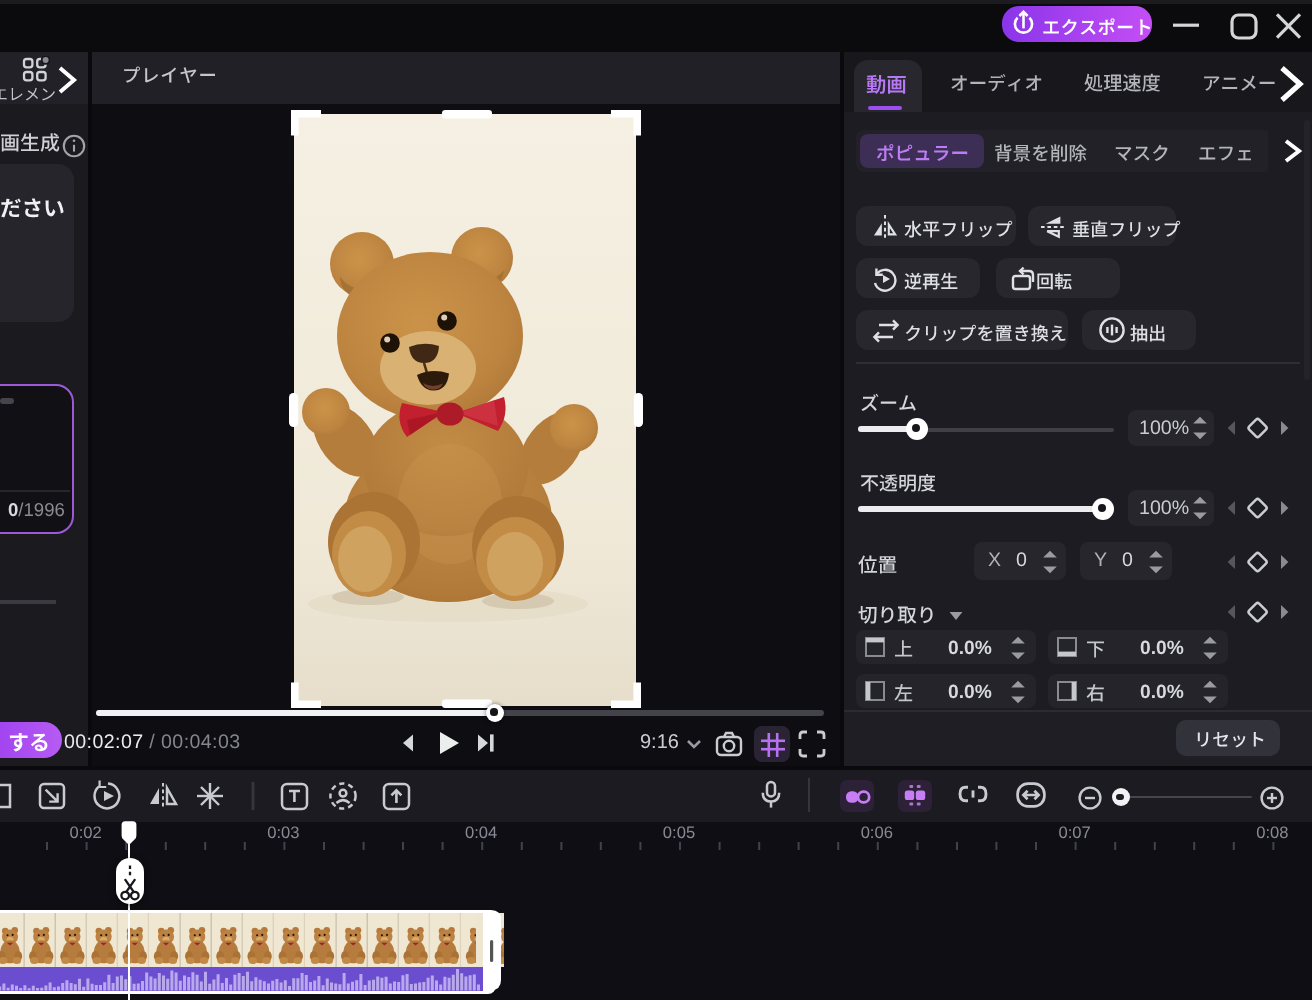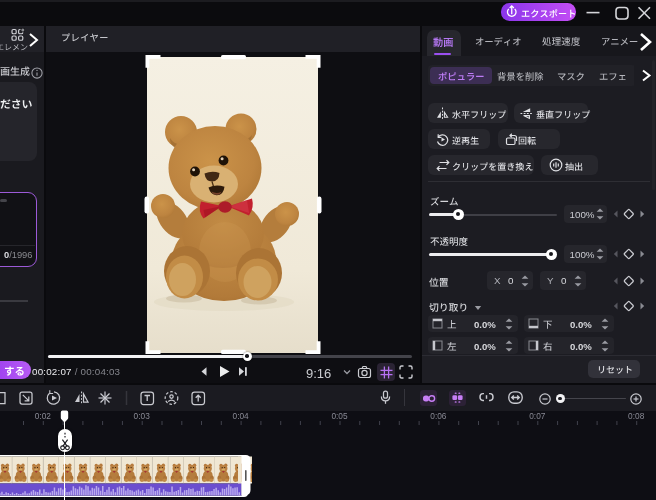--- a/index.html
+++ b/index.html
@@ -135,21 +135,21 @@
     <div class="abs" style="left:48px;top:354.5px;width:198px;height:3px;background:#f2f2f4;border-radius:2px"></div>
     <div class="abs" style="left:242.5px;top:351.5px;width:9px;height:9px;background:#fff;border-radius:50%;box-shadow:0 0 2px rgba(0,0,0,.5)"></div>
     <div class="abs" style="left:245.2px;top:354.2px;width:3.6px;height:3.6px;background:#131318;border-radius:50%"></div>
     <span class="abs" style="left:32px;top:366px;font-size:9.8px;letter-spacing:0.2px;color:#ebebee">00:02:07 <span style="color:#85868d">/ 00:04:03</span></span>
     <svg class="abs" style="left:196px;top:363px" width="56" height="17" viewBox="0 0 56 17">
 <path d="M10.5 4.2 L5.5 8.5 L10.5 12.8 Z" fill="#d6d7db"></path>
 <path d="M24 3 L33.5 8.5 L24 14 Z" fill="#eceded"></path>
 <path d="M43 4.2 L48 8.5 L43 12.8 Z" fill="#d6d7db"></path>
       <rect x="49" y="4.2" width="1.8" height="8.6" fill="#d6d7db"></rect>
 </svg>
-    <span class="abs" style="left:306px;top:366px;font-size:13px;color:#cbccd1">9:16</span>
+    <span class="abs" style="left:320px;top:366px;font-size:10px;color:#cbccd1">9:16</span>
     <svg class="abs" style="left:343px;top:369px" width="8" height="6" viewBox="0 0 8 6">
       <path d="M1 1.5 L4 4.5 L7 1.5" stroke="#9a9ba2" stroke-width="1.3" fill="none"></path>
     </svg>
     <svg class="abs" style="left:357px;top:365px" width="15" height="14" viewBox="0 0 15 14" fill="none" stroke="#cbccd1" stroke-width="1.2">
 <rect x="1.5" y="3.5" width="12" height="9" rx="2"></rect>
       <path d="M5 3.5 L6 1.5 h3 l1 2"></path>
       <circle cx="7.5" cy="8" r="2.6"></circle>
     </svg>
     <div class="abs" style="left:377px;top:363px;width:18px;height:18px;background:#2a2333;border-radius:4px"></div>
     <svg class="abs" style="left:379.5px;top:365.5px" width="13" height="13" viewBox="0 0 13 13" stroke="#b671f3" stroke-width="1.3" fill="none">

